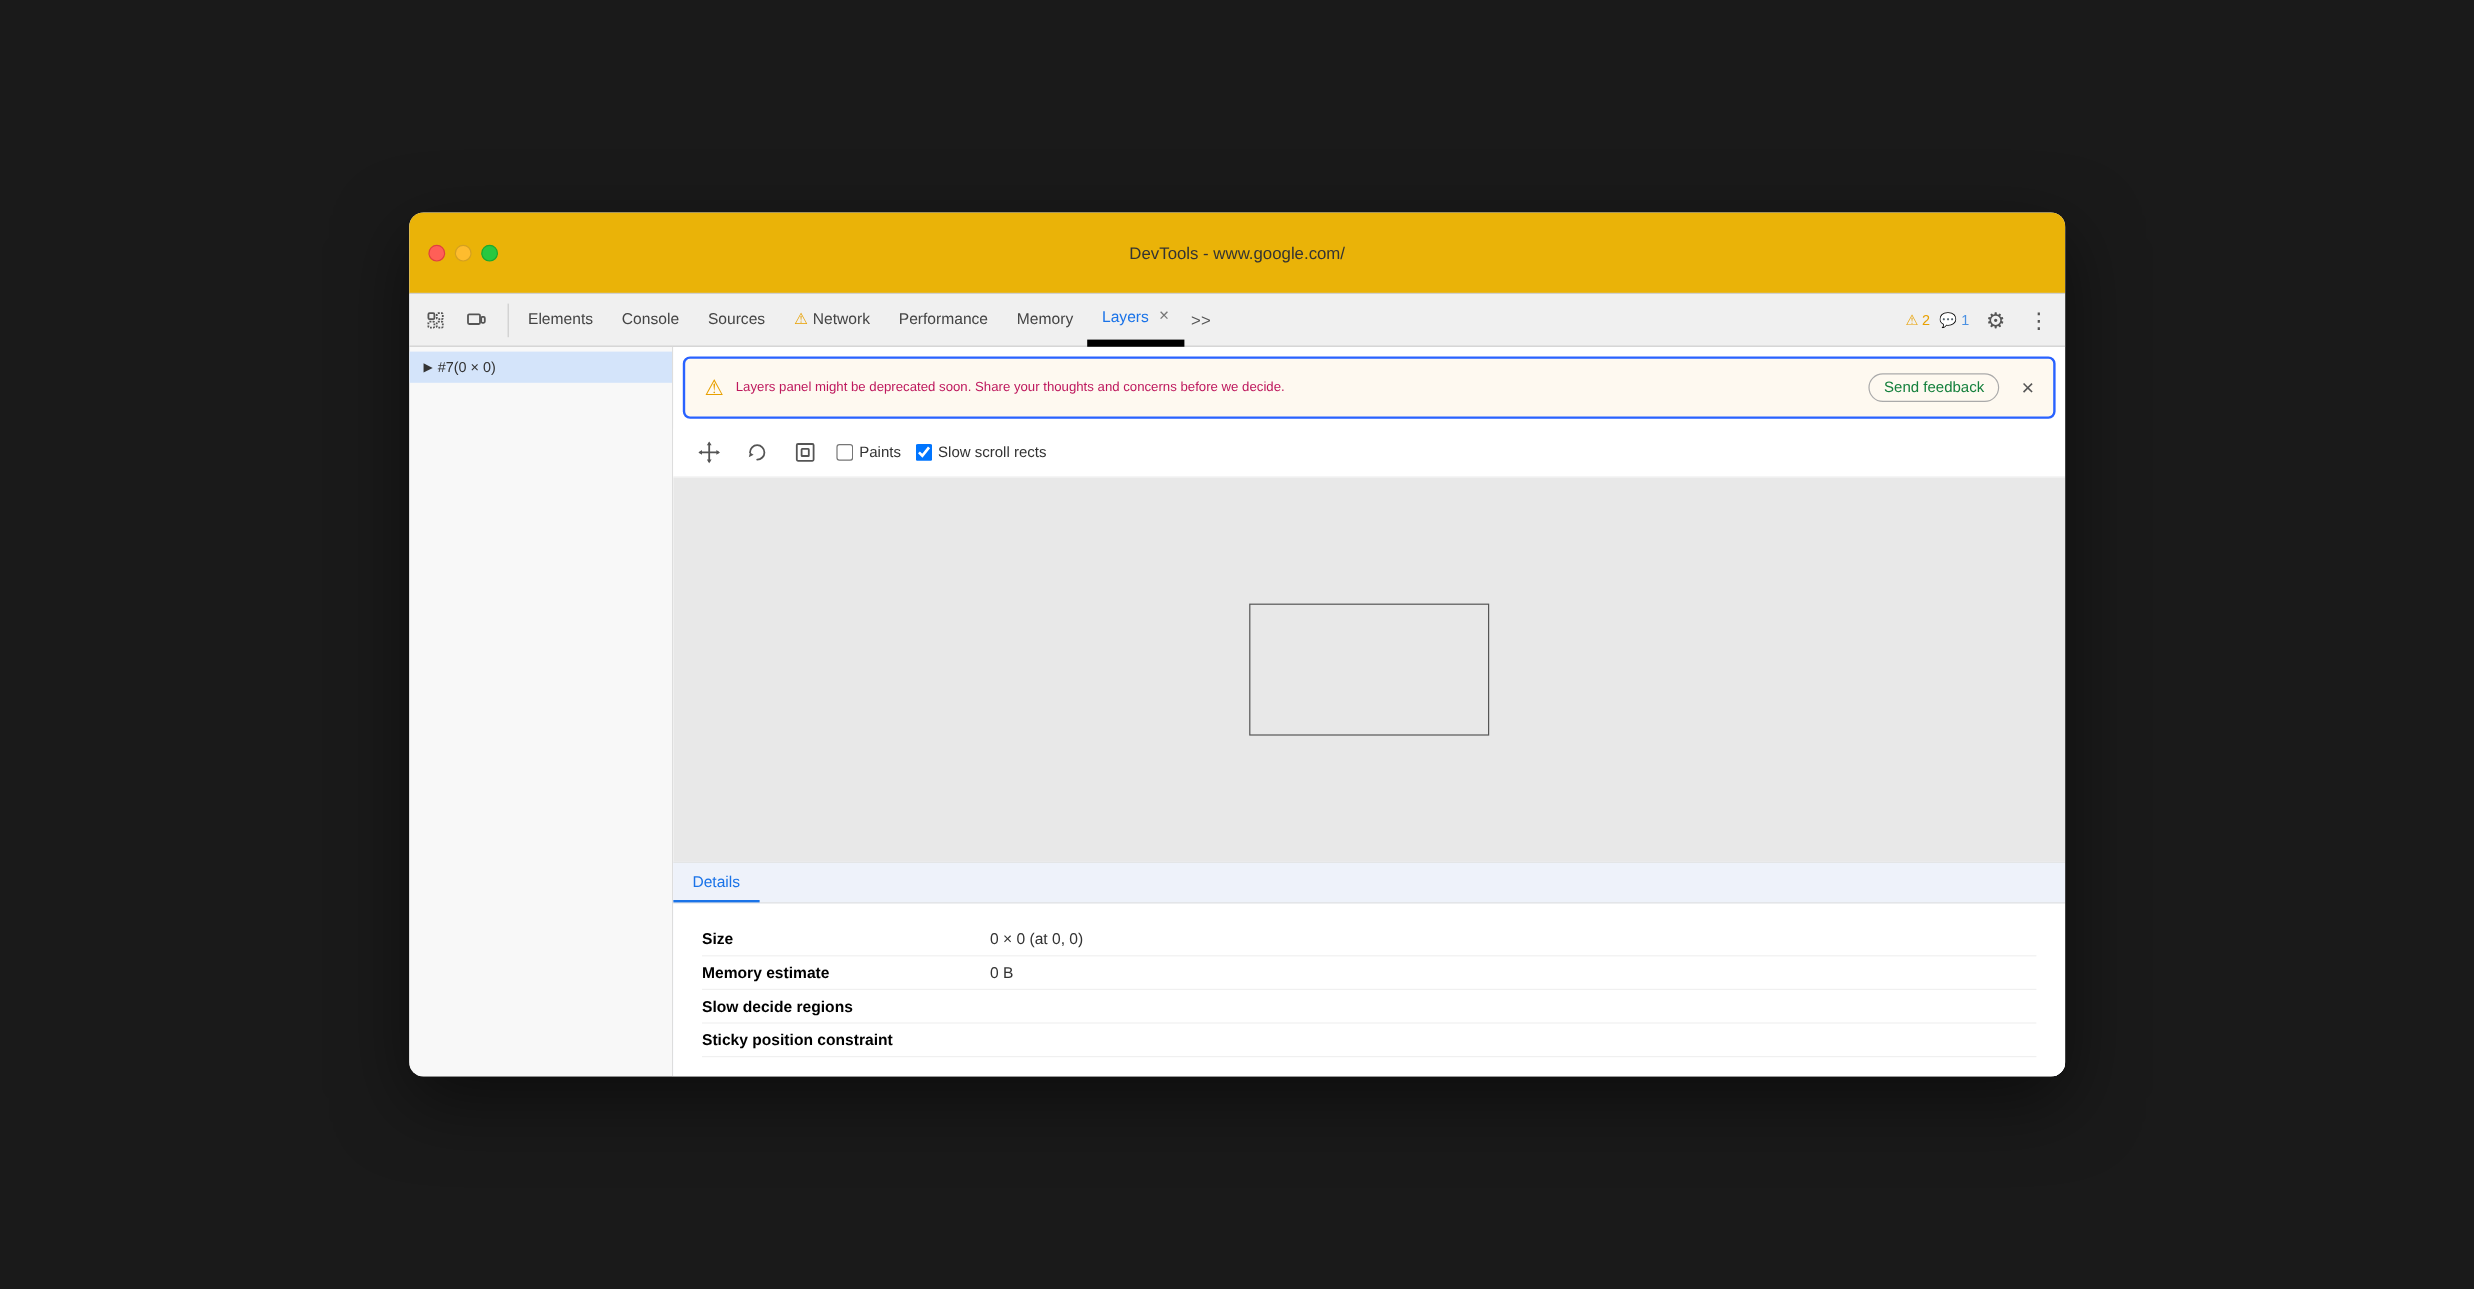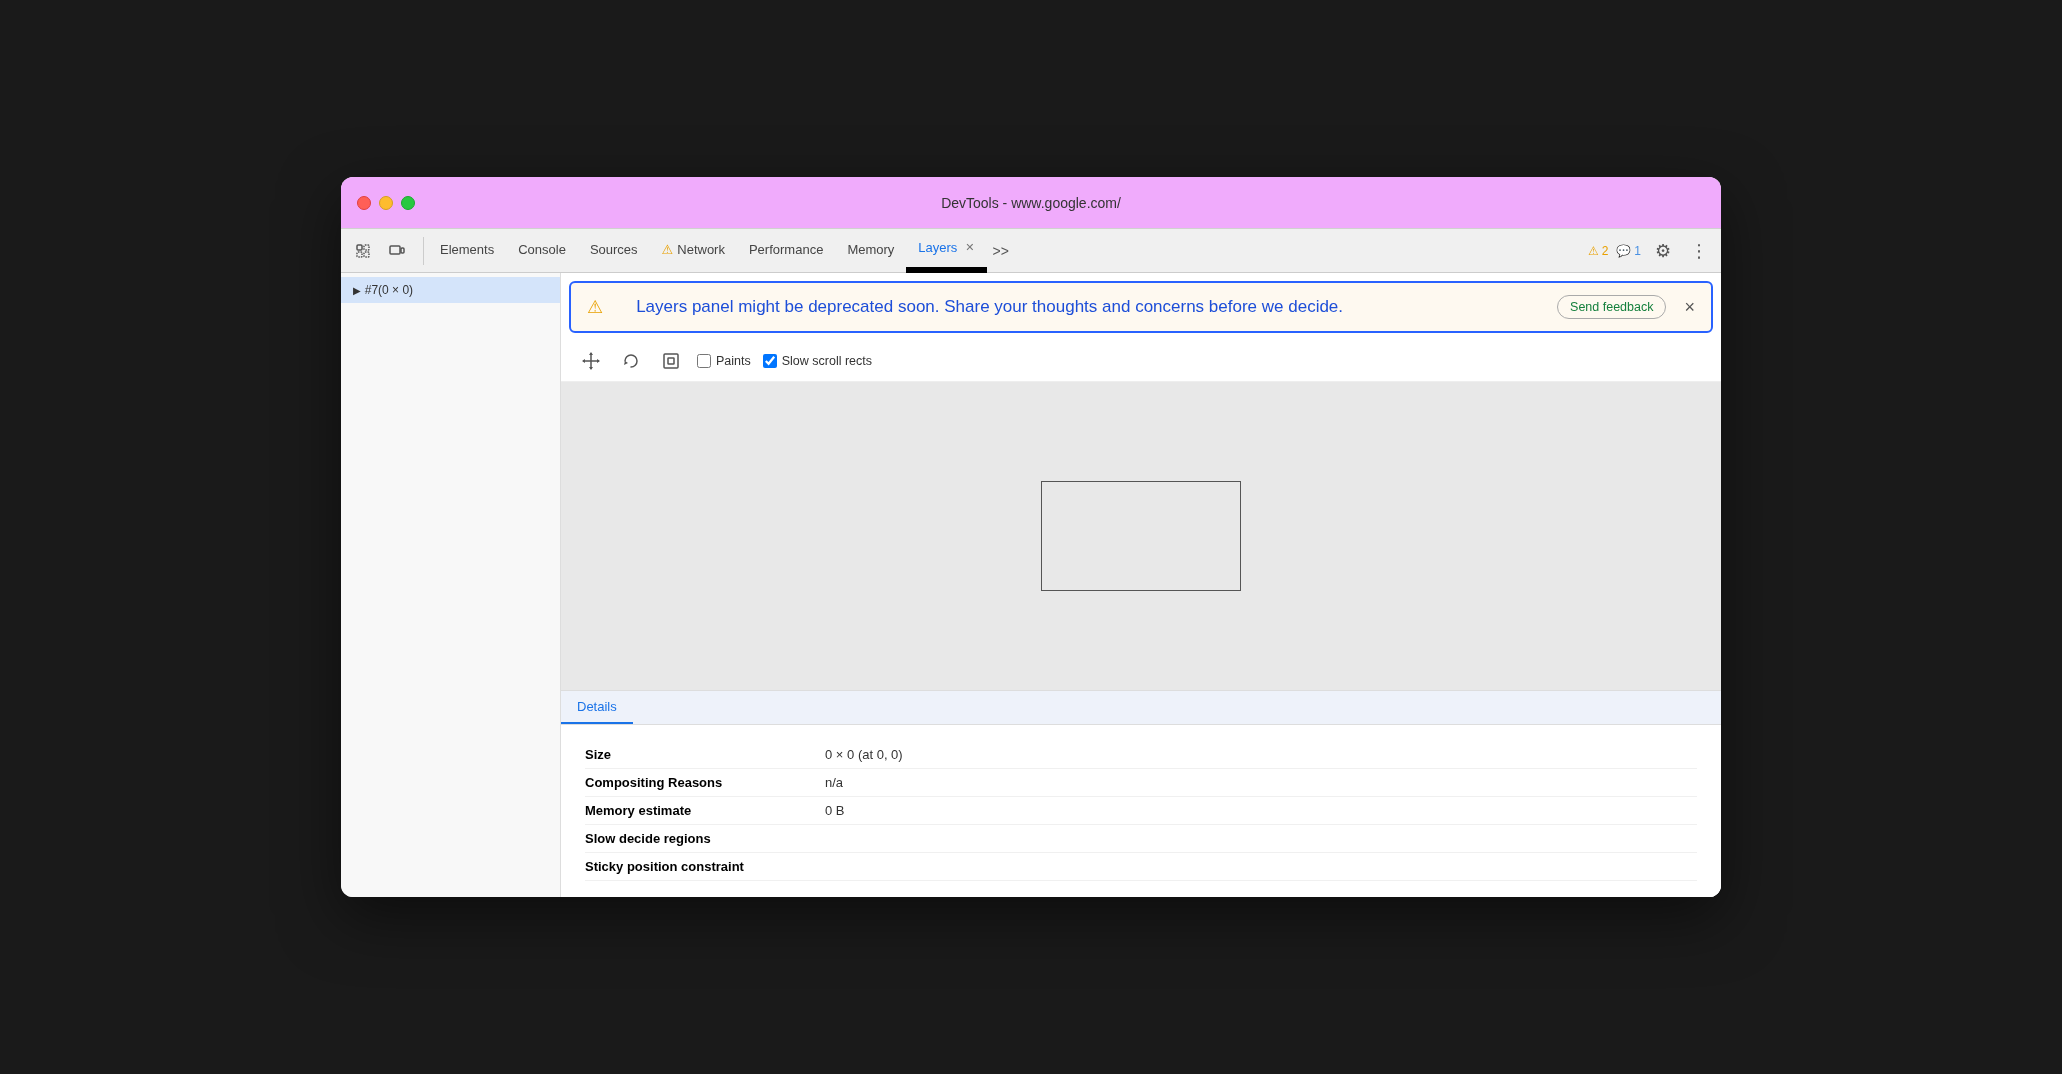--- a/index.html
+++ b/index.html
@@ -20,22 +20,22 @@
       background: #f5f5f5;
       border-radius: 12px;
       box-shadow: 0 20px 60px rgba(0,0,0,0.5);
       overflow: hidden;
       display: flex;
       flex-direction: column;
     }
 
     
     .titlebar {
-      background: #f0abfc;
-      height: 52px;
+      background: #eab308;
+      height: 68px;
       display: flex;
       align-items: center;
       padding: 0 16px;
       border-bottom: 1px solid #d0d0d0;
       position: relative;
     }
 
     .traffic-lights {
       display: flex;
       gap: 8px;
@@ -229,23 +229,22 @@
     }
 
     .banner-warning-icon {
       color: #e8a000;
       font-size: 18px;
       flex-shrink: 0;
     }
 
     .banner-text {
       flex: 1;
-      font-size: 17px;
-      color: #1d4ed8;
-      margin-left: 23px;
+      font-size: 11px;
+      color: #be185d;
     }
 
     .send-feedback-btn {
       border: 1px solid #aaa;
       border-radius: 12px;
       padding: 4px 12px;
       font-size: 12.5px;
       color: #15803d;
       background: transparent;
       cursor: pointer;
@@ -497,24 +496,20 @@
           <div class="details-tab active">
             <span>Details</span>
           </div>
         </div>
         <div class="details-table">
           <div class="detail-row">
             <span class="detail-key">Size</span>
             <span class="detail-value">0 × 0 (at 0, 0)</span>
           </div>
           <div class="detail-row">
-            <span class="detail-key">Compositing Reasons</span>
-            <span class="detail-value">n/a</span>
-          </div>
-          <div class="detail-row">
             <span class="detail-key">Memory estimate</span>
             <span class="detail-value">0 B</span>
           </div>
           <div class="detail-row">
             <span class="detail-key">Slow decide regions</span>
             <span class="detail-value"></span>
           </div>
           <div class="detail-row">
             <span class="detail-key">Sticky position constraint</span>
             <span class="detail-value"></span>

